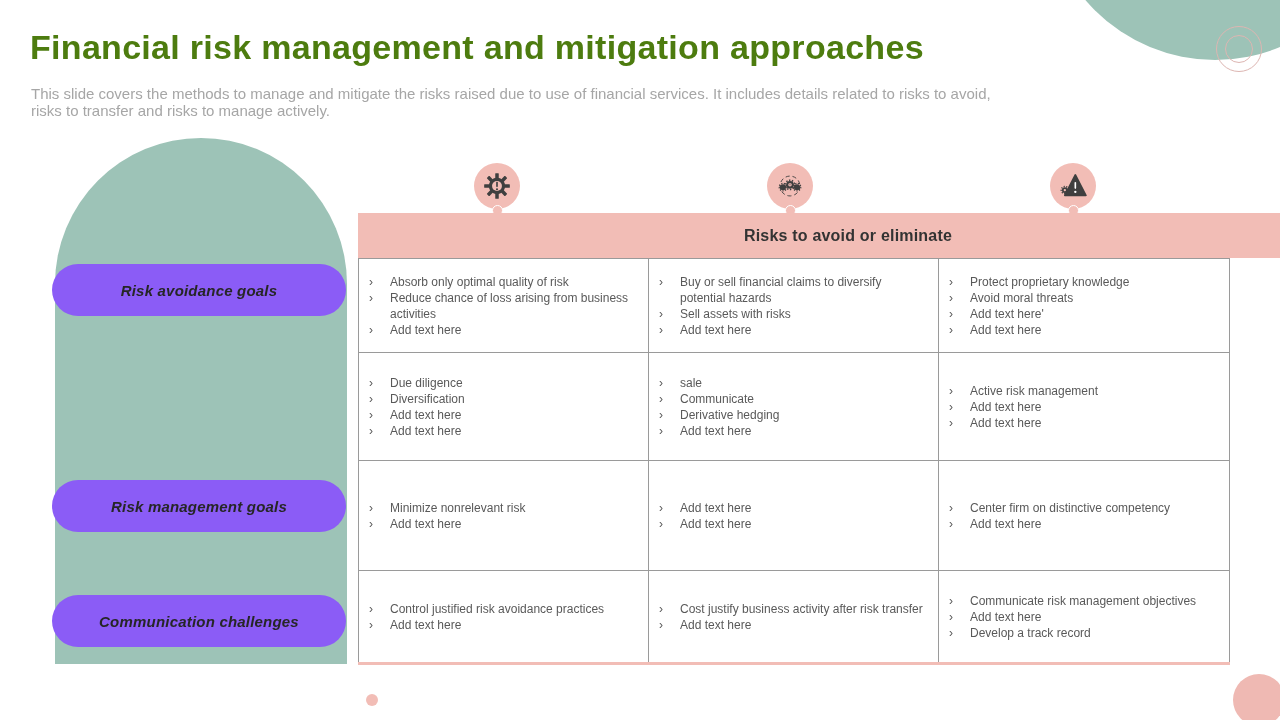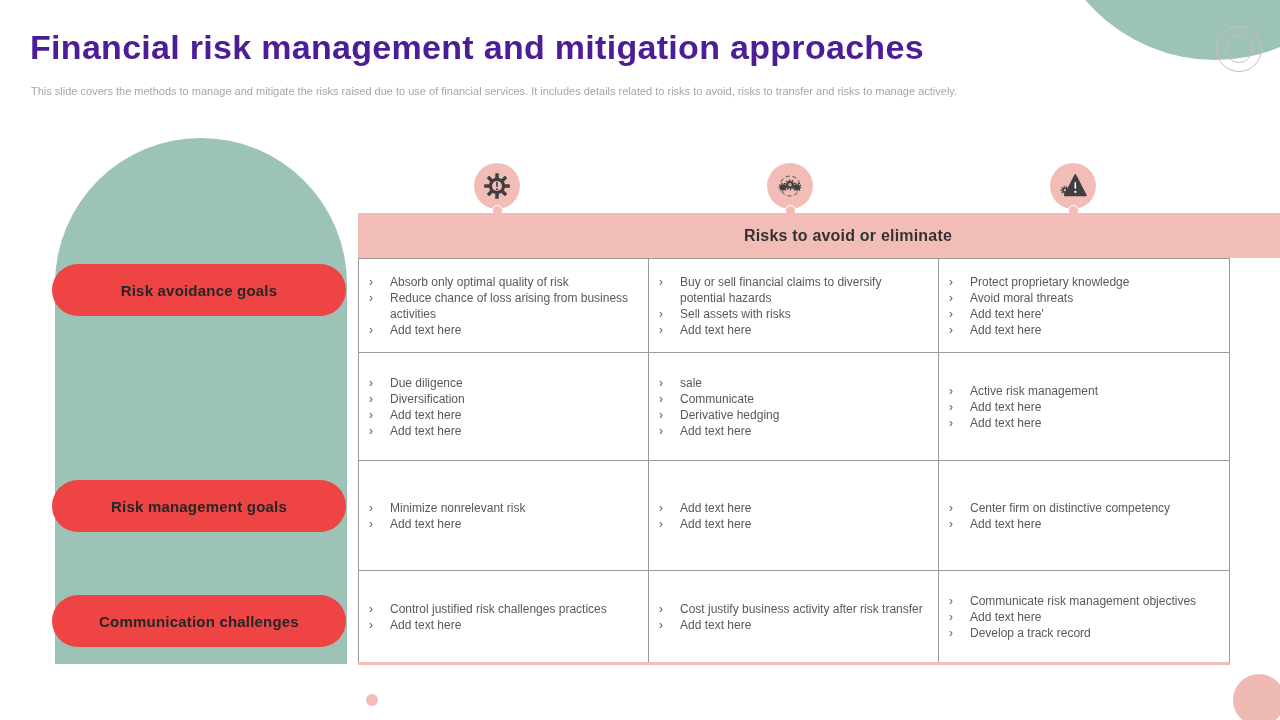--- a/index.html
+++ b/index.html
@@ -8,29 +8,29 @@
     font-family:"Liberation Sans",sans-serif;
   }
   
   .teal-corner{position:absolute;left:1045px;top:-280px;width:340px;height:340px;border-radius:50%;background:#9dc3b7;}
   .ring-outer{position:absolute;left:1216px;top:26px;width:44px;height:44px;border:1px solid #ddb6b2;border-radius:50%;background:transparent;}
   .ring-inner{position:absolute;left:1225px;top:35px;width:26px;height:26px;border:1px solid #ddb6b2;border-radius:50%;background:transparent;}
   .corner-circle-br{position:absolute;left:1233px;top:674px;width:52px;height:52px;border-radius:50%;background:#efb9b3;}
   .footer-dot{position:absolute;left:366px;top:694px;width:12px;height:12px;border-radius:50%;background:#f2bdb6;}
   
   .title{position:absolute;left:30px;top:28px;width:1100px;margin:0;
-    font-size:34px;font-weight:700;color:#4c1d95;letter-spacing:.3px;}
+    font-size:34px;font-weight:700;color:#4d7c0f;letter-spacing:.3px;}
   .subtitle{position:absolute;left:31px;top:85px;width:980px;margin:0;
-    font-size:11px;color:#a6a6a6;}
+    font-size:15px;color:#a6a6a6;}
   
   .arch{position:absolute;left:55px;top:138px;width:292px;height:526px;background:#9dc3b7;
     border-radius:146px 146px 0 0;}
-  .pill{position:absolute;left:52px;width:294px;height:52px;border-radius:26px;background:#ef4444;
+  .pill{position:absolute;left:52px;width:294px;height:52px;border-radius:26px;background:#8b5cf6;
     display:flex;align-items:center;justify-content:center;
-    font-size:15px;font-weight:700;color:#262626;letter-spacing:.2px;}
+    font-size:15px;font-weight:700;color:#262626;letter-spacing:.2px;font-style:italic;}
   .pill.p1{top:264px;} .pill.p2{top:372px;} .pill.p3{top:480px;} .pill.p4{top:595px;}
   
   .icon-bubble{position:absolute;top:163px;width:46px;height:46px;border-radius:50%;background:#f2bdb6;
     display:flex;align-items:center;justify-content:center;}
   .icon-bubble.c1{left:474px;} .icon-bubble.c2{left:767px;} .icon-bubble.c3{left:1050px;}
   .icon-bubble svg{width:28px;height:28px;display:block;}
   .bubble-dot{position:absolute;top:205px;width:9px;height:9px;border-radius:50%;
     background:#f2bdb6;border:1px solid #ffffff;}
   .bubble-dot.c1{left:492px;} .bubble-dot.c2{left:785px;} .bubble-dot.c3{left:1068px;}
   
@@ -267,21 +267,21 @@
           <li>
             <span class="bullet">›</span>
             <span class="item-text">Add text here</span>
           </li>
         </ul>
       </div>
       <div class="cell">
         <ul class="items">
           <li>
             <span class="bullet">›</span>
-            <span class="item-text">Control justified risk challenges practices</span>
+            <span class="item-text">Control justified risk avoidance practices</span>
           </li>
           <li>
             <span class="bullet">›</span>
             <span class="item-text">Add text here</span>
           </li>
         </ul>
       </div>
       <div class="cell">
         <ul class="items">
           <li>

